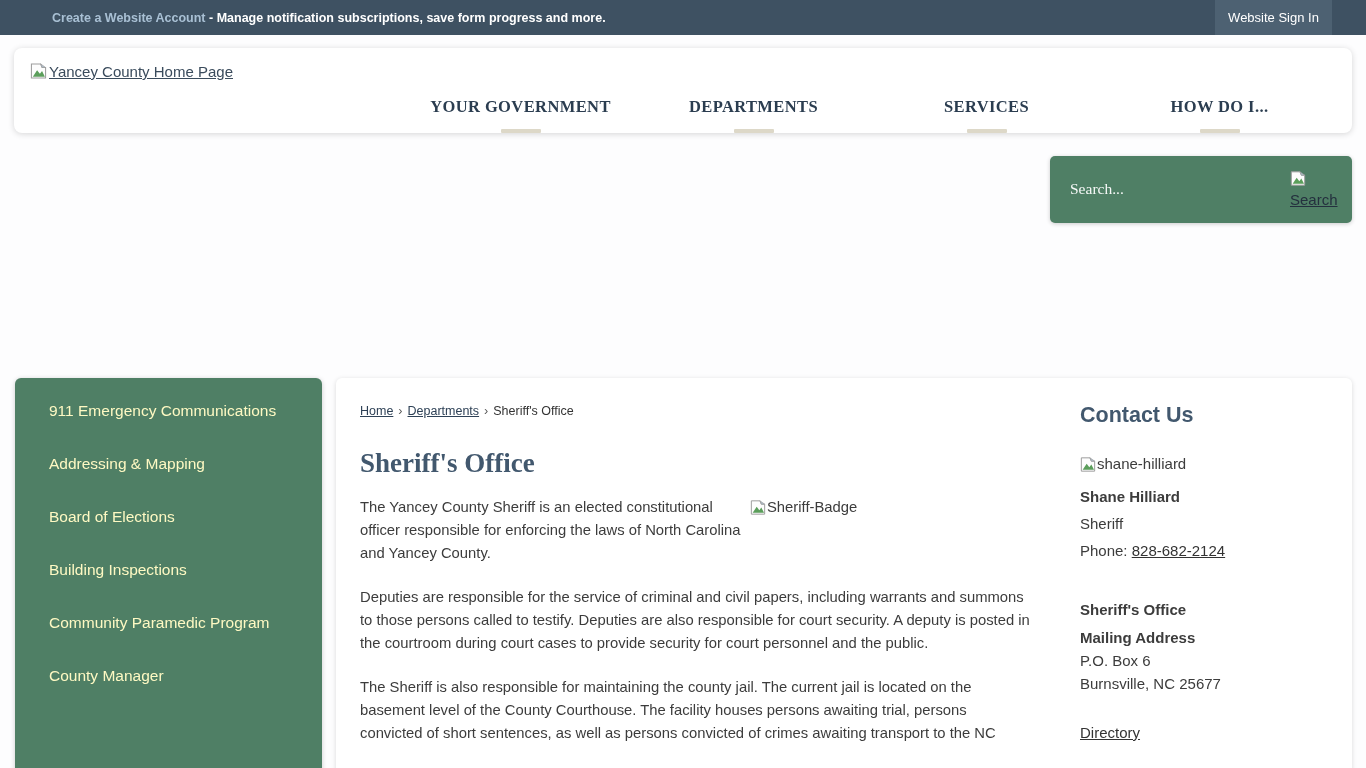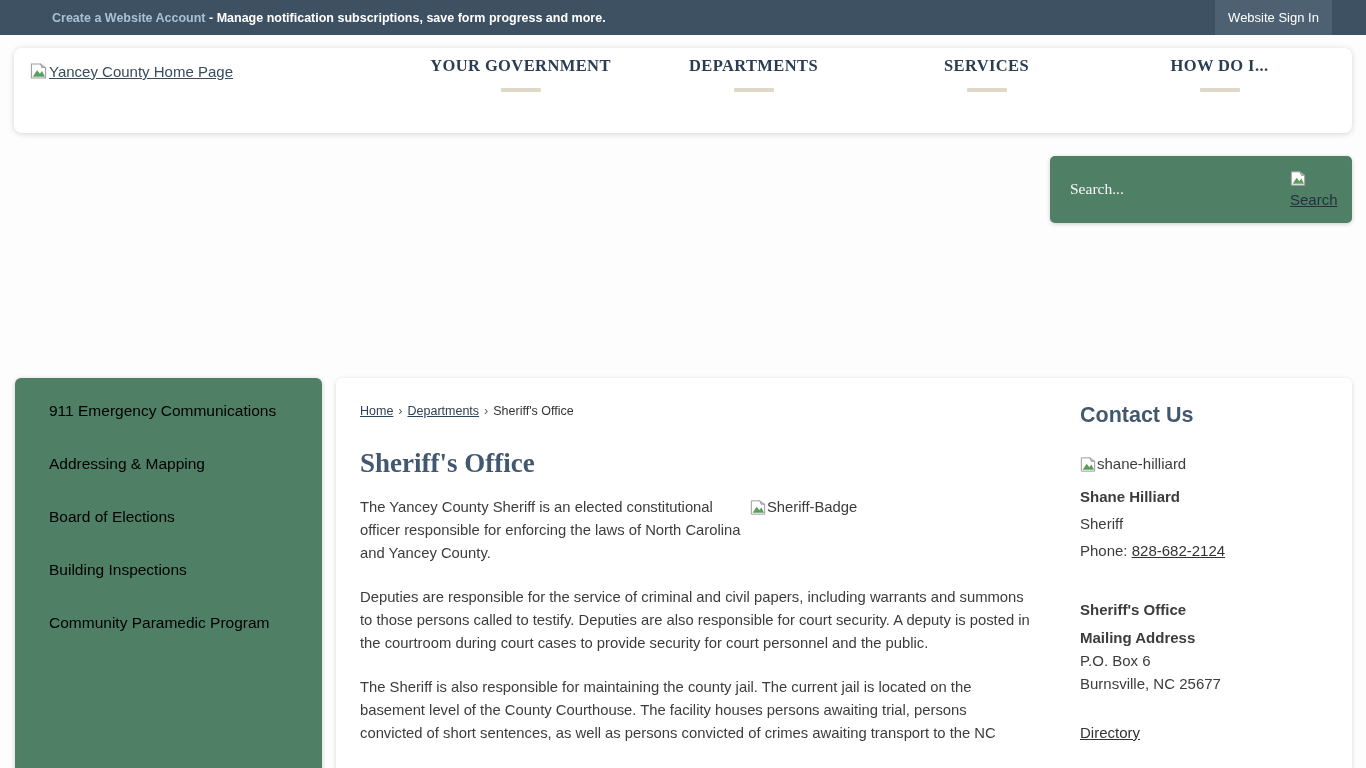--- a/index.html
+++ b/index.html
@@ -39,21 +39,21 @@
     background:#fff;border-radius:8px;
     box-shadow:0 1px 6px rgba(0,0,0,.16);
   }
   .logo-link{
     position:absolute;left:16px;top:15px;
     display:flex;align-items:flex-start;gap:2px;
     font-size:15px;color:#3a4b5c;text-decoration:underline;cursor:pointer;
   }
   .main-nav{
     position:absolute;left:390px;right:16px;top:0;height:100%;
-    display:flex;align-items:flex-start;
+    display:flex;align-items:flex-end;
   }
   .nav-item{
     flex:1;text-align:center;cursor:pointer;
     font-family:"Liberation Serif", serif;
     font-weight:bold;font-size:16.5px;letter-spacing:.4px;
     color:var(--navtext);
     padding-top:8px;
   }
   .nav-underline{
     display:block;width:40px;height:4px;margin:12px auto 0 auto;
@@ -79,21 +79,21 @@
   .search-btn svg{vertical-align:-2px;margin-right:1px;}
   
   .sidebar-card{
     position:absolute;left:15px;top:378px;width:307px;height:412px;
     background:var(--green);border-radius:6px;
     box-shadow:0 1px 5px rgba(0,0,0,.2);
   }
   .sidebar-list{list-style:none;padding:20px 24px 0 34px;}
   .sidebar-list li{margin-bottom:28px;}
   .sidebar-list a{
-    color:#000000;font-size:15.5px;line-height:25px;text-decoration:none;cursor:pointer;
+    color:#fef9c3;font-size:15.5px;line-height:25px;text-decoration:none;cursor:pointer;
     display:block;
   }
   
   .main-card{
     position:absolute;left:336px;top:378px;width:1016px;height:412px;
     background:#fff;border-radius:6px;
     box-shadow:0 1px 5px rgba(0,0,0,.14);
   }
   .breadcrumb{
     position:absolute;left:24px;top:26px;font-size:12.5px;color:#333;
@@ -198,20 +198,23 @@
       </li>
     <li>
         <a>Board of Elections</a>
       </li>
     <li>
         <a>Building Inspections</a>
       </li>
     <li>
         <a>Community Paramedic Program</a>
       </li>
+    <li>
+        <a>County Manager</a>
+      </li>
   </ul>
 </div>
 
 <div class="main-card">
 
   <div class="breadcrumb">
     <a>Home</a><span class="sep">›</span><a>Departments</a><span class="sep">›</span><span>Sheriff's Office</span>
   </div>
 
   <h1 class="page-title">Sheriff's Office</h1>

